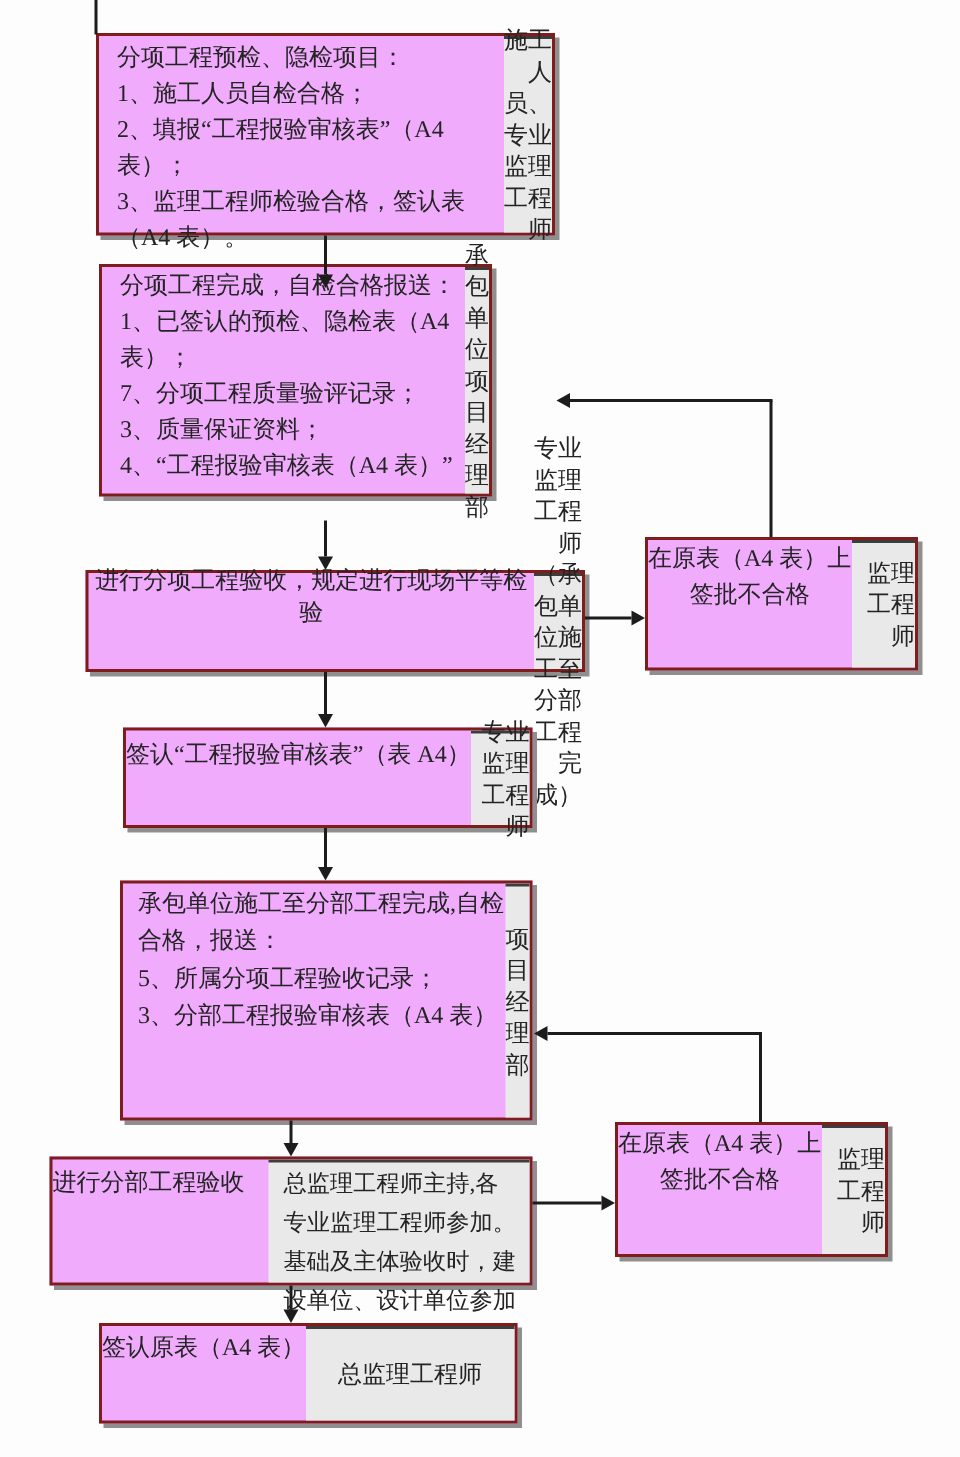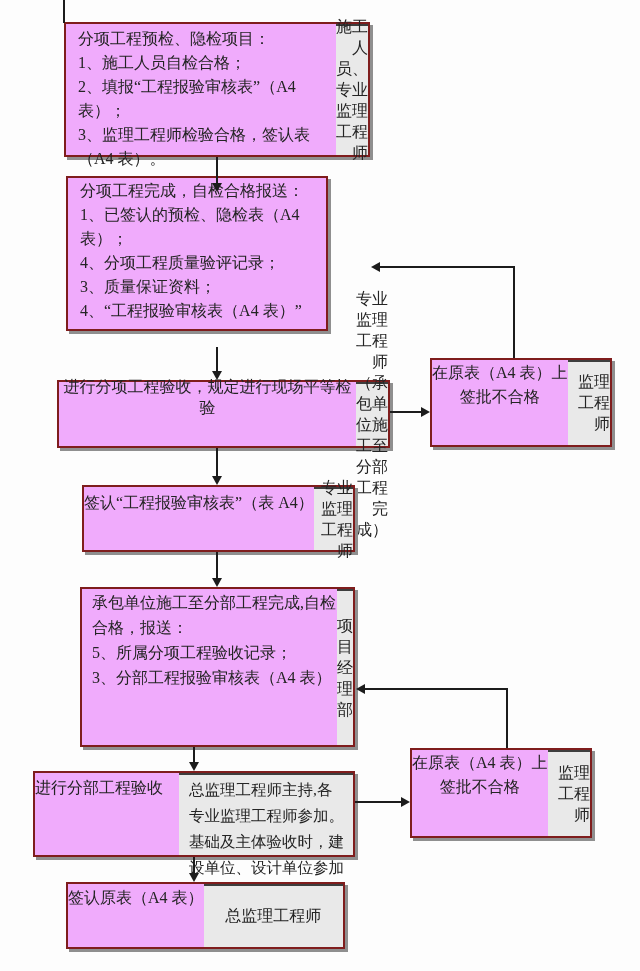--- a/index.html
+++ b/index.html
@@ -62,24 +62,25 @@
       <div class="ln">2、填报“工程报验审核表”（A4 表）；</div>
       <div class="ln">3、监理工程师检验合格，签认表（A4 表）。</div>
     </div>
     <div class="bf">施工人员、专业监理工程师</div>
   </div>
 
   <div class="box" style="left:66px;top:176px;width:262px;height:155px">
     <div class="bt lines" style="height:121px;padding-top:1px">
       <div class="ln">分项工程完成，自检合格报送：</div>
       <div class="ln">1、已签认的预检、隐检表（A4 表）；</div>
-      <div class="ln">4、分项工程质量验评记录；</div>
+      <div class="ln">7、分项工程质量验评记录；</div>
       <div class="ln">3、质量保证资料；</div>
       <div class="ln">4、“工程报验审核表（A4 表）”</div>
     </div>
+    <div class="bf">承包单位项目经理部</div>
   </div>
 
   <div class="box" style="left:57px;top:380px;width:333px;height:68px">
     <div class="bt center" style="height:31px">进行分项工程验收，规定进行现场平等检验</div>
     <div class="bf">专业监理工程师（承包单位施工至分部工程完成）</div>
   </div>
 
   <div class="box" style="left:82px;top:485px;width:273px;height:67px">
     <div class="bt center" style="height:32px">签认“工程报验审核表”（表 A4）</div>
     <div class="bf">专业监理工程师</div>

